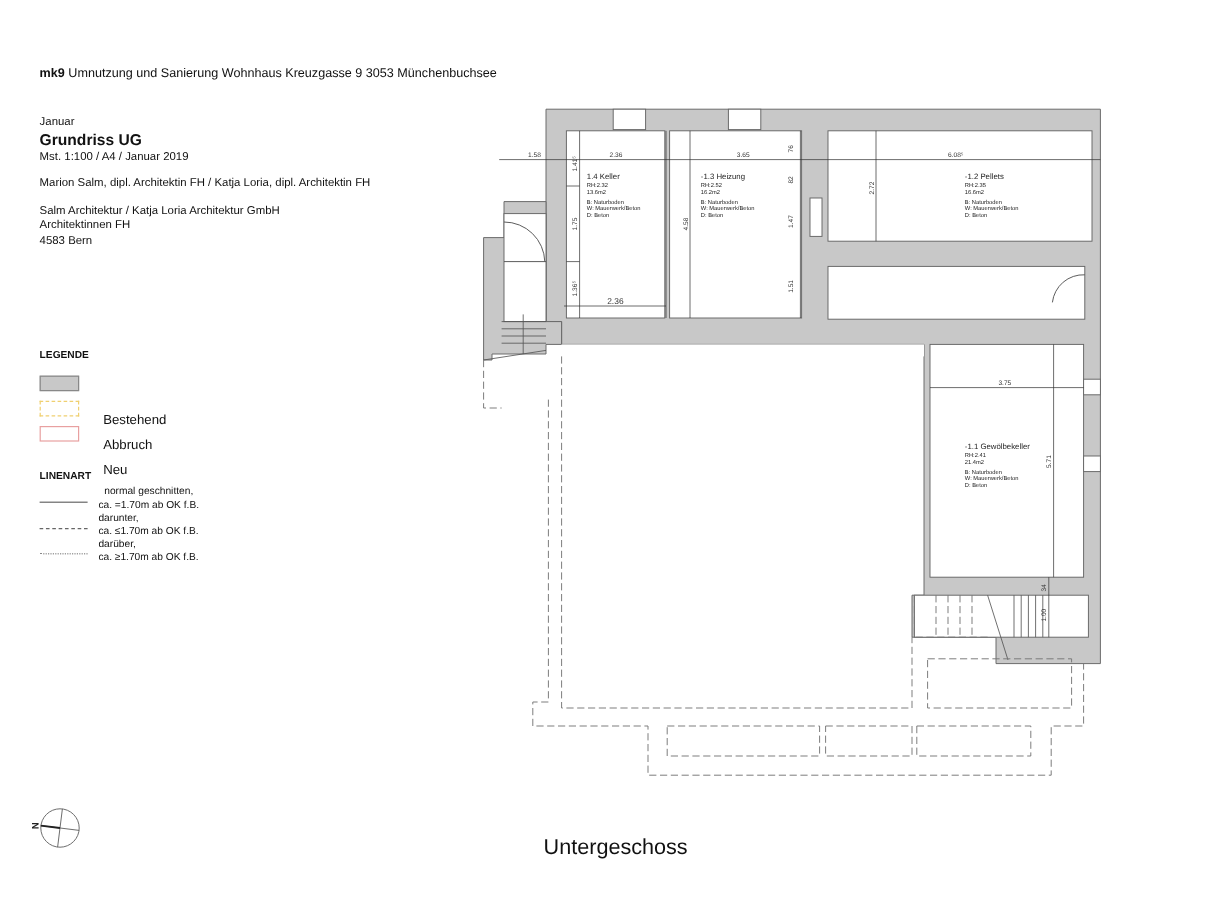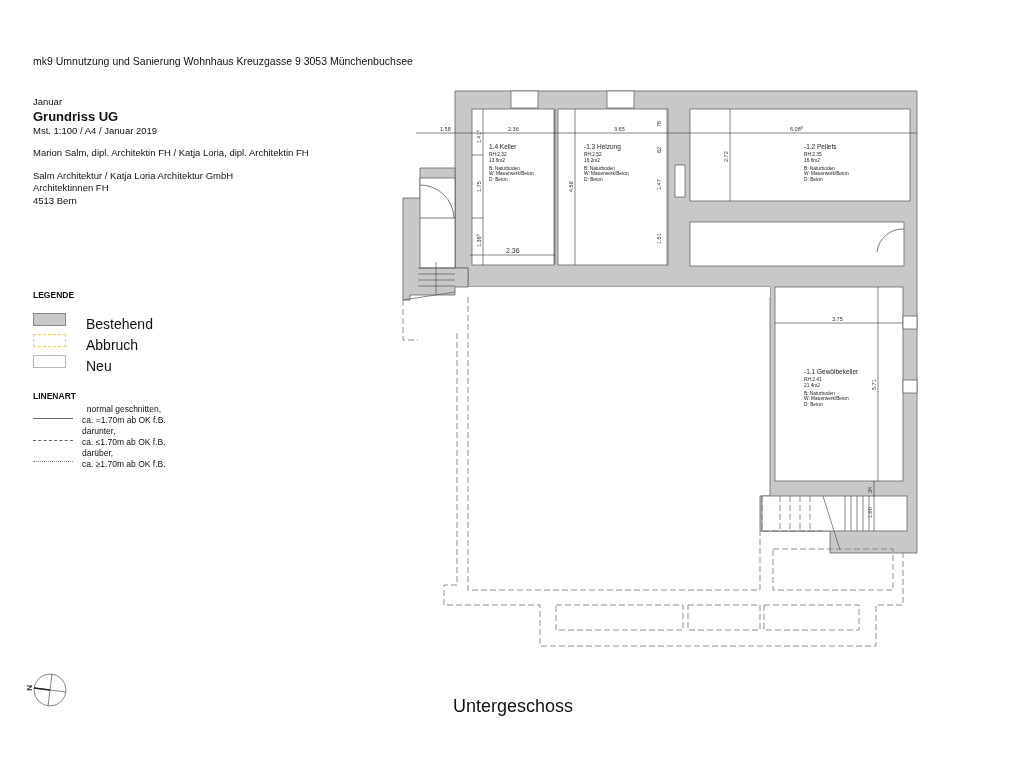--- a/index.html
+++ b/index.html
@@ -1,44 +1,44 @@
 <!DOCTYPE html>
 <html><head>
 <meta charset="utf-8">
 <style>
   html,body{margin:0;padding:0;background:#fff;}
   body{width:1020px;height:765px;position:relative;overflow:hidden;font-family:"Liberation Sans",sans-serif;color:#111;}
   .abs{position:absolute;}
   .title{left:33px;top:55px;font-size:10.5px;white-space:nowrap;}
-  .title b{font-weight:normal;}
+  .title b{font-weight:bold;}
   .info{left:33px;top:96px;font-size:9.5px;line-height:12.5px;}
   .info .h{font-size:13px;font-weight:bold;line-height:16px;}
   .info .gap{height:10px;}
   .legend{left:33px;top:290px;font-size:8.5px;}
   .sw{position:absolute;width:33px;height:13px;box-sizing:border-box;}
-  .lbl{position:absolute;font-size:14px;white-space:nowrap;}
+  .lbl{position:absolute;font-size:11px;white-space:nowrap;margin-top:28px;}
   .ln{position:absolute;font-size:8.5px;line-height:11px;white-space:nowrap;}
   svg text{font-family:"Liberation Sans",sans-serif;}
   .foot{left:453px;top:696px;font-size:18px;}
 </style>
 </head>
 <body>
 
 <div class="abs title"><b>mk9</b> <span>Umnutzung und Sanierung Wohnhaus Kreuzgasse 9 3053 Münchenbuchsee</span></div>
 
 <div class="abs info">
   <div>Januar</div>
   <div class="h">Grundriss UG</div>
   <div>Mst. 1:100 / A4 / Januar 2019</div>
   <div class="gap"></div>
   <div>Marion Salm, dipl. Architektin FH / Katja Loria, dipl. Architektin FH</div>
   <div class="gap"></div>
   <div>Salm Architektur / Katja Loria Architektur GmbH</div>
   <div>Architektinnen FH</div>
-  <div>4513 Bern</div>
+  <div>4583 Bern</div>
 </div>
 
 <div>
   <div class="abs legend hd" style="top:290px;left:33px;font-weight:bold;">LEGENDE</div>
   <div class="sw" style="left:33px;top:313px;background:#c8c8c8;border:1px solid #888;"></div>
   <div class="lbl" style="left:86px;top:316px;">Bestehend</div>
   <div class="sw" style="left:33px;top:334px;border:1px dashed #f0d070;"></div>
   <div class="lbl" style="left:86px;top:337px;">Abbruch</div>
   <div class="sw" style="left:33px;top:355px;border:1px solid #e8a0a0;"></div>
   <div class="lbl" style="left:86px;top:358px;">Neu</div>

